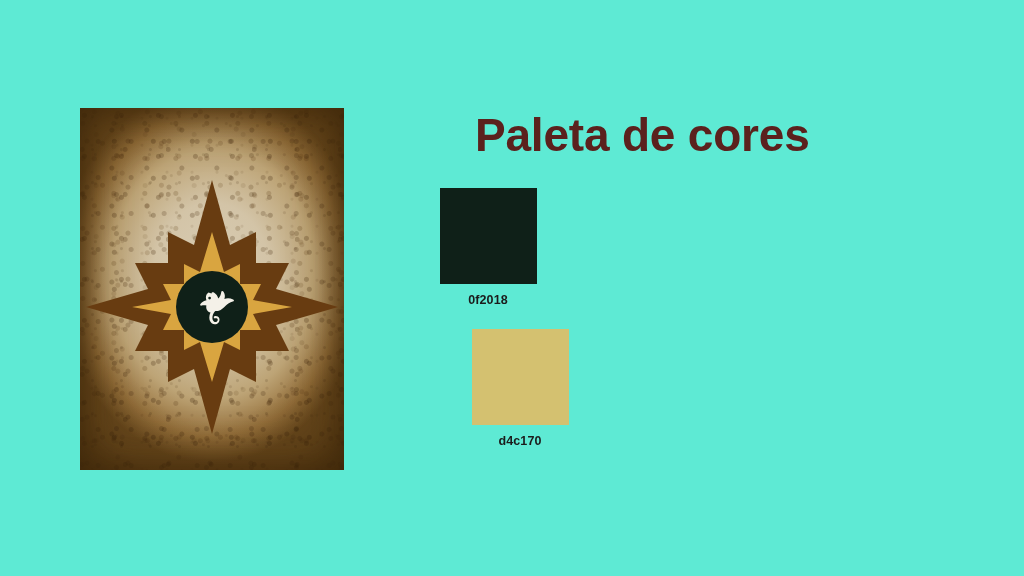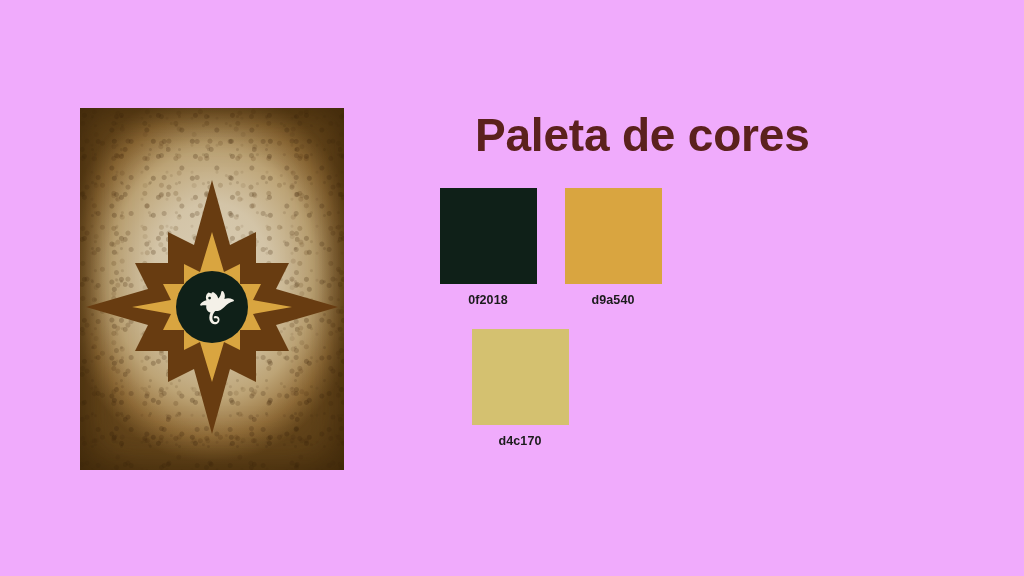--- a/index.html
+++ b/index.html
@@ -151,21 +151,21 @@
     font-weight: bold;
     color: #1b1b1b;
     text-align: center;
     letter-spacing: 0.1px;
     font-family: "Liberation Sans", sans-serif;
   }
 </style>
 </head>
 <body>
 
-<div id="slide" style="background-color: #f0abfc;">
+<div id="slide" style="background-color: #5eead4;">
 
   <div id="artwork">
     <div class="paper-base"></div>
     <div class="paper-grain"></div>
     <div class="paper-vignette"></div>
     <div class="paper-edge"></div>
 
     <svg class="emblem" viewBox="0 0 264 362">
 
       <path fill="#683c11" d="M132 72
@@ -235,24 +235,20 @@
 
     <h1 id="palette-title" style="color: rgb(91, 33, 29);">Paleta de cores</h1>
 
     <div id="swatch-grid">
 
       <div class="swatch-row">
         <div class="swatch-cell">
           <span class="swatch-chip" style="background-color: rgb(15, 32, 24);"></span>
           <span class="swatch-label">0f2018</span>
         </div>
-        <div class="swatch-cell">
-          <span class="swatch-chip" style="background-color: rgb(217, 165, 64);"></span>
-          <span class="swatch-label">d9a540</span>
-        </div>
       </div>
 
       <div class="swatch-row">
         <div class="swatch-cell">
           <span class="swatch-chip" style="background-color: rgb(212, 193, 112);"></span>
           <span class="swatch-label">d4c170</span>
         </div>
       </div>
 
     </div>

